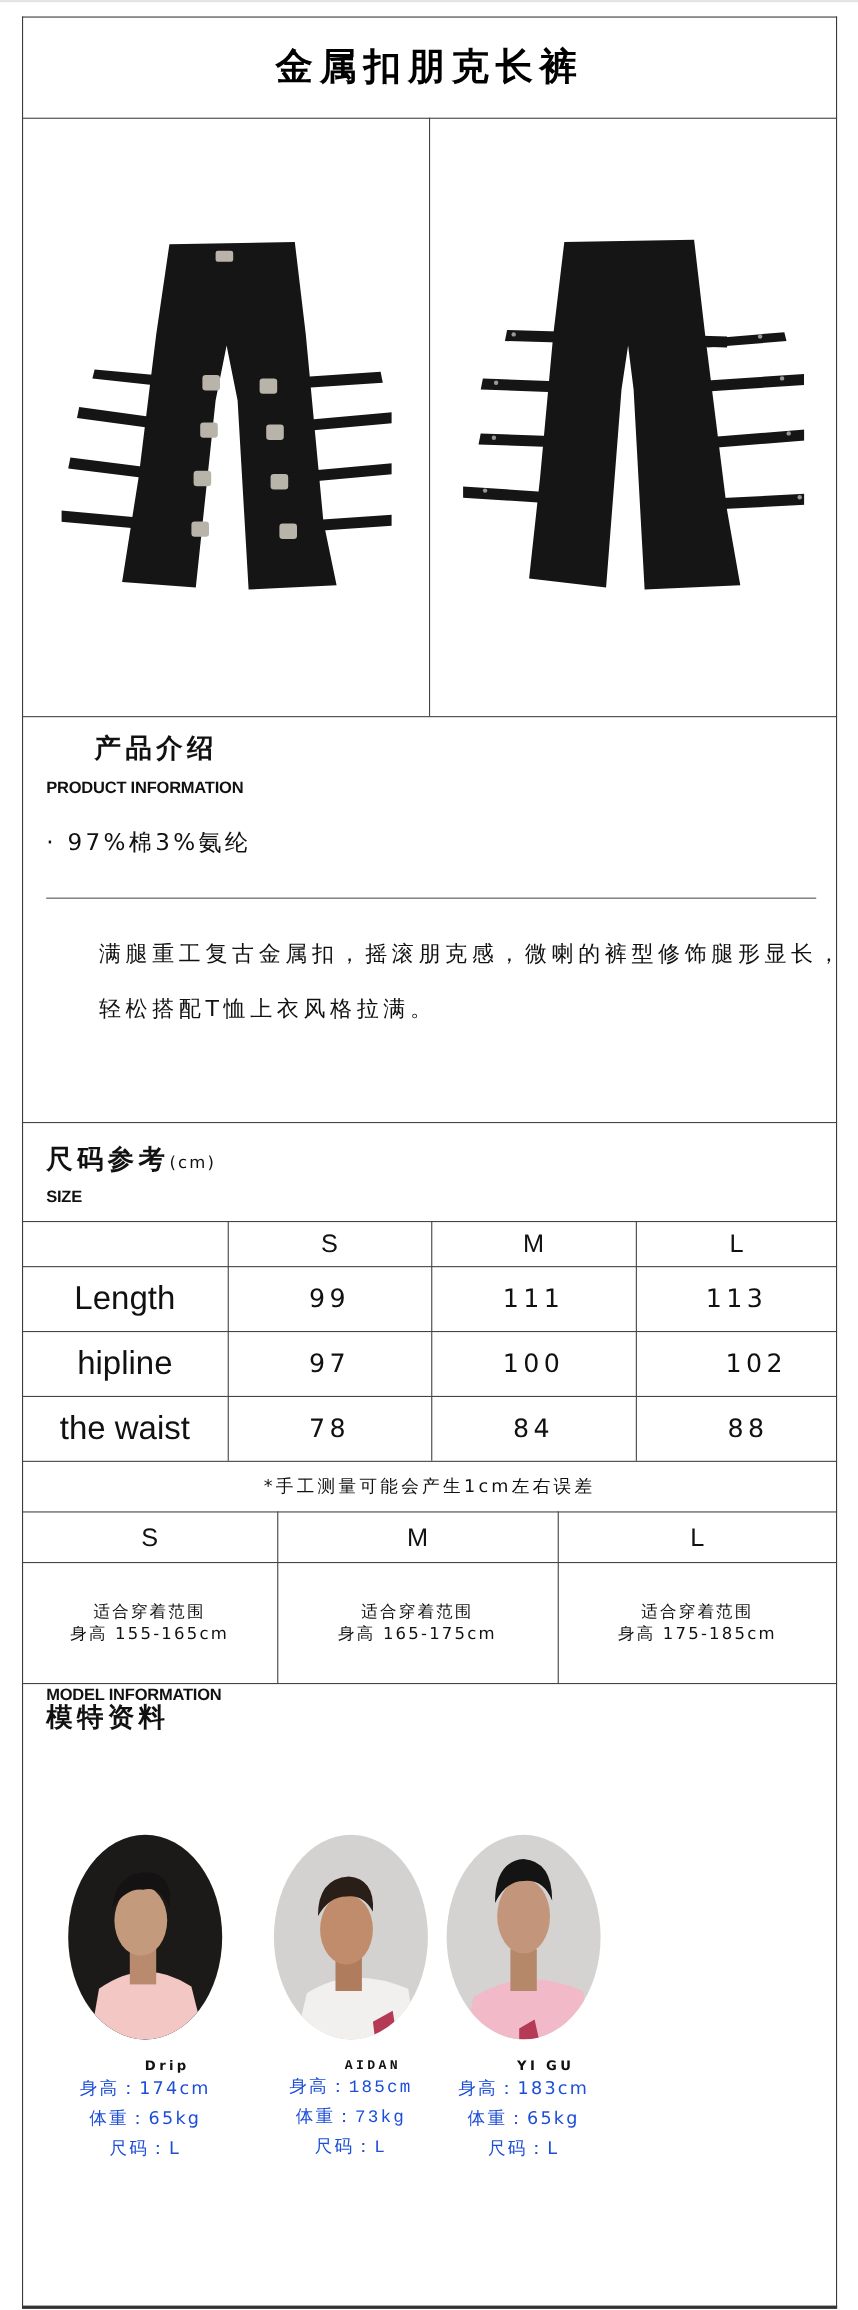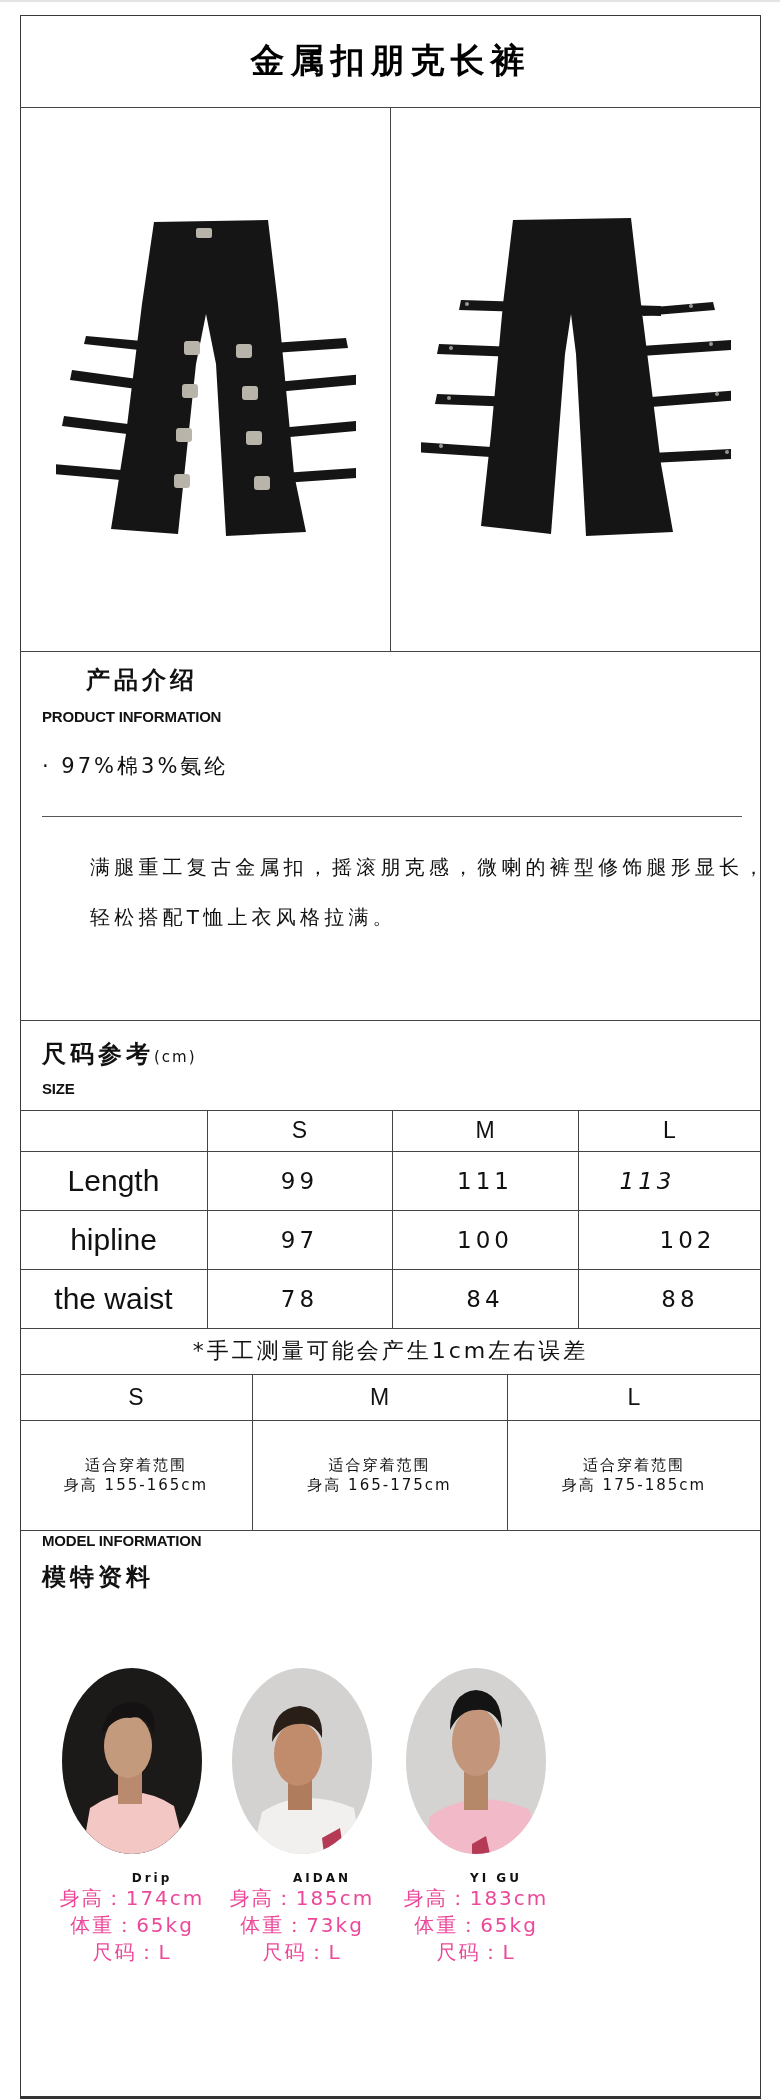--- a/index.html
+++ b/index.html
@@ -25,28 +25,28 @@
   .sec-sub { position: absolute; left: 42px; font-family: "Liberation Sans", sans-serif; font-weight: bold; font-size: 15px; color: #111; letter-spacing: -0.2px; }
   .sec-unit { font-weight: normal; font-size: 15px; letter-spacing: 2px; }
   .bullet { position: absolute; left: 42px; top: 752px; font-size: 21px; letter-spacing: 3px; color: #111; }
   .desc { position: absolute; left: 42px; top: 842px; width: 700px; font-size: 20px; line-height: 50px; letter-spacing: 4.2px; color: #111; margin-left: 48px; }
 
   
   .cell { position: absolute; display: flex; align-items: center; justify-content: center; color: #111; }
   .th { font-family: "Liberation Sans", sans-serif; font-size: 23px; }
   .rowlabel { font-family: "Liberation Sans", sans-serif; font-size: 30px; }
   .val { font-family: "DejaVu Sans", sans-serif; font-size: 23px; letter-spacing: 4px; }
-  .note { font-size: 22px; letter-spacing: 3px; }
+  .note { font-size: 16px; letter-spacing: 3px; }
   .fit { flex-direction: column; font-size: 15px; letter-spacing: 2px; line-height: 20px; text-align: center; }
 
   
   .model { position: absolute; top: 1668px; width: 170px; display: flex; flex-direction: column; align-items: center; }
   .oval { width: 140px; height: 186px; border-radius: 50%; overflow: hidden; position: relative; }
   .mname { margin-top: 17px; font-weight: bold; font-size: 12px; letter-spacing: 3px; color: #111; margin-left: 40px; }
-  .mline { font-size: 20px; letter-spacing: 2px; line-height: 27px; color: #ec4899; }
+  .mline { font-size: 16px; letter-spacing: 2px; line-height: 27px; color: #1d4ed8; }
 </style>
 </head>
 <body>
 
 <div class="topline"></div>
 <div class="frame"></div>
 
 <div class="title">金属扣朋克长裤</div>
 <div class="hline" style="left:20px; top:107px; width:741px;"></div>
 
@@ -129,21 +129,21 @@
 <div class="vline" style="left:392px; top:1110px; height:218px;"></div>
 <div class="vline" style="left:578px; top:1110px; height:218px;"></div>
 
 <div class="cell th" style="left:207px; top:1110px; width:185px; height:41px;">S</div>
 <div class="cell th" style="left:392px; top:1110px; width:186px; height:41px;">M</div>
 <div class="cell th" style="left:578px; top:1110px; width:183px; height:41px;">L</div>
 
 <div class="cell rowlabel" style="left:20px; top:1151px; width:187px; height:59px;">Length</div>
 <div class="cell val" style="left:207px; top:1151px; width:185px; height:59px;">99</div>
 <div class="cell val" style="left:392px; top:1151px; width:186px; height:59px;">111</div>
-<div class="cell val" style="left:556px; top:1151px; width:183px; height:59px;font-style:italic;">113</div>
+<div class="cell val" style="left:578px; top:1151px; width:183px; height:59px;">113</div>
 
 <div class="cell rowlabel" style="left:20px; top:1210px; width:187px; height:59px;">hipline</div>
 <div class="cell val" style="left:207px; top:1210px; width:185px; height:59px;">97</div>
 <div class="cell val" style="left:392px; top:1210px; width:186px; height:59px;">100</div>
 <div class="cell val" style="left:578px; top:1210px; width:219px; height:59px;">102</div>
 
 <div class="cell rowlabel" style="left:20px; top:1269px; width:187px; height:59px;">the waist</div>
 <div class="cell val" style="left:207px; top:1269px; width:185px; height:59px;">78</div>
 <div class="cell val" style="left:392px; top:1269px; width:186px; height:59px;">84</div>
 <div class="cell val" style="left:578px; top:1269px; width:204px; height:59px;">88</div>
@@ -166,39 +166,39 @@
 <div class="cell fit" style="left:252px; top:1420px; width:255px; height:110px;">
   <span>适合穿着范围</span>
   <span>身高 165-175cm</span>
 </div>
 <div class="cell fit" style="left:507px; top:1420px; width:254px; height:110px;">
   <span>适合穿着范围</span>
   <span>身高 175-185cm</span>
 </div>
 <div class="hline" style="left:20px; top:1530px; width:741px;"></div>
 
-<div class="sec-h" style="top:1545px;margin-top:16px;">模特资料</div>
+<div class="sec-h" style="top:1545px;">模特资料</div>
 <div class="sec-sub" style="top:1532px;">MODEL INFORMATION</div>
 
 <div class="model" style="left:47px;">
   <div class="oval" style="background:#1c1a18;">
     <svg width="140" height="186" viewBox="0 0 140 186">
       <path d="M20 186 L28 140 Q70 110 112 138 L124 186 Z" fill="#f2c7c4"></path>
       <rect x="56" y="100" width="24" height="36" fill="#b98a6e"></rect>
       <ellipse cx="66" cy="78" rx="24" ry="32" fill="#c49a7c"></ellipse>
       <path d="M40 66 Q44 34 72 34 Q96 36 92 66 Q84 46 68 50 Q54 48 40 66 Z" fill="#141212"></path>
     </svg>
   </div>
   <div class="mname">Drip</div>
   <div class="mline">身高：174cm</div>
   <div class="mline">体重：65kg</div>
   <div class="mline">尺码：L</div>
 </div>
 
-<div class="model" style="left:217px;">
+<div class="model" style="left:234px;font-family:Liberation Mono, monospace;">
   <div class="oval" style="background:#d3d2d0;">
     <svg width="140" height="186" viewBox="0 0 140 186">
       <path d="M20 186 L30 144 Q70 118 122 140 L130 186 Z" fill="#f1f0ee"></path>
       <path d="M90 170 L108 160 L112 186 L92 186 Z" fill="#b43a55"></path>
       <rect x="56" y="108" width="24" height="34" fill="#b07c5e"></rect>
       <ellipse cx="66" cy="86" rx="24" ry="32" fill="#c08c6c"></ellipse>
       <path d="M40 74 Q40 40 68 38 Q92 40 90 70 Q82 54 66 56 Q50 56 40 74 Z" fill="#2a1e18"></path>
     </svg>
   </div>
   <div class="mname">AIDAN</div>

